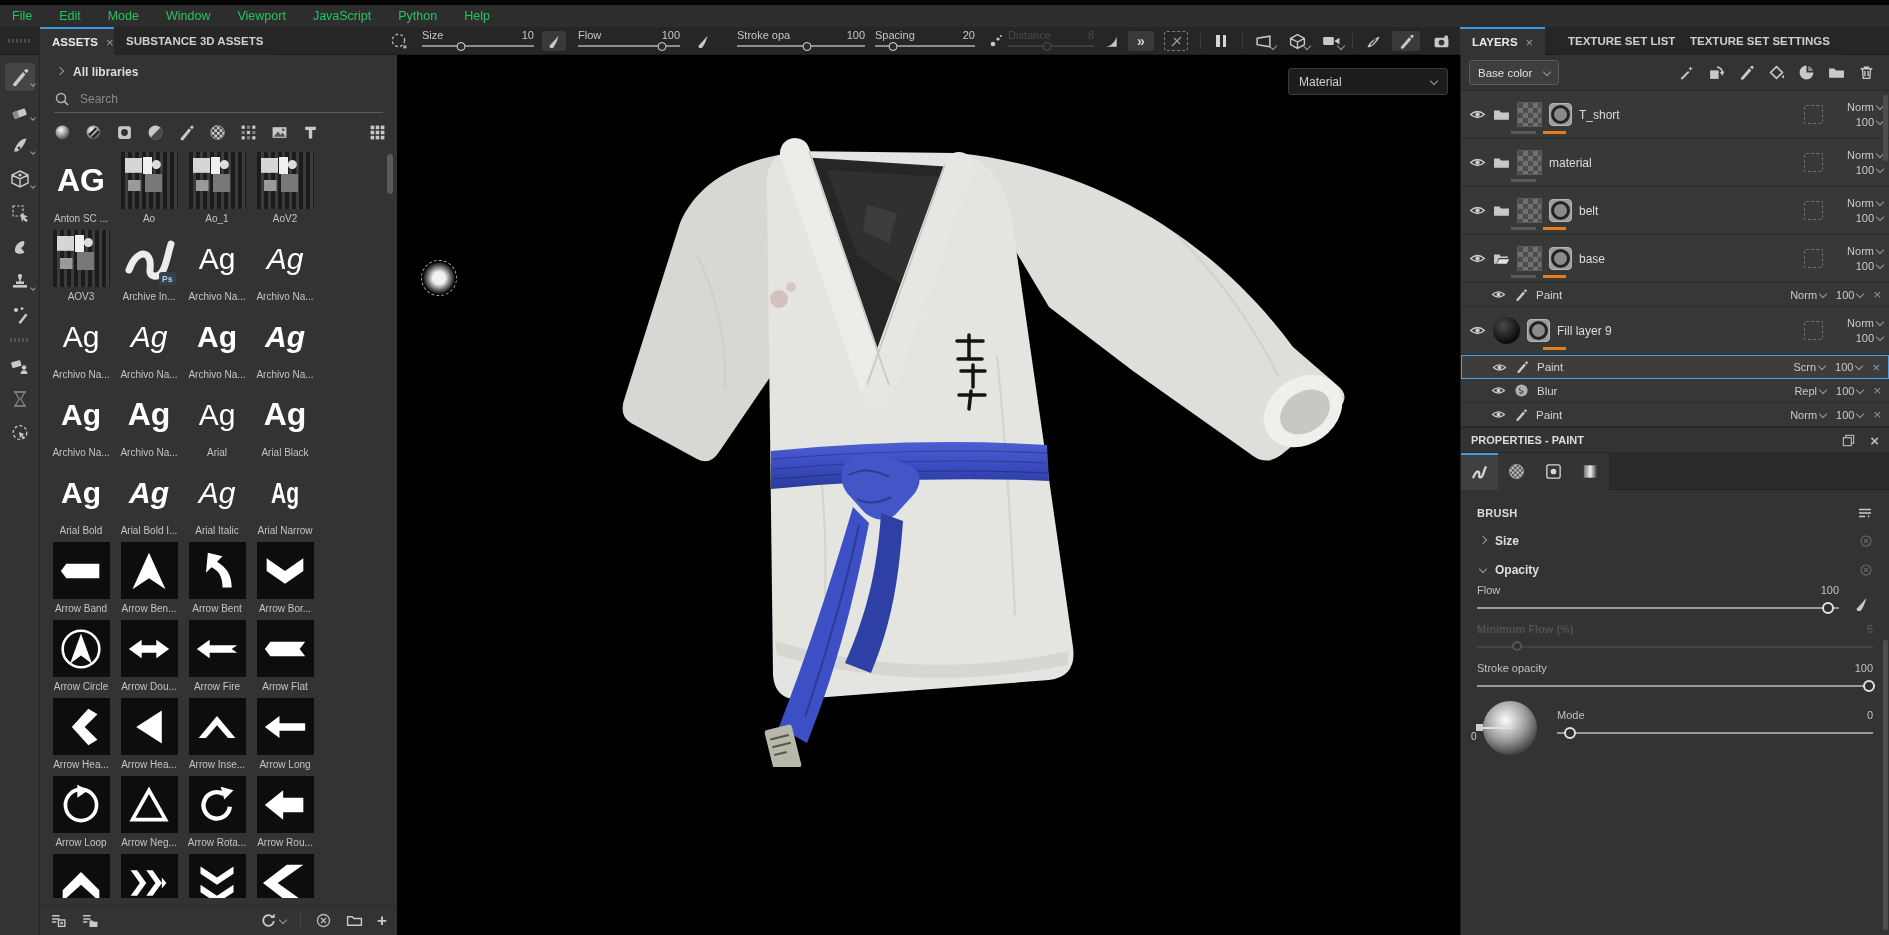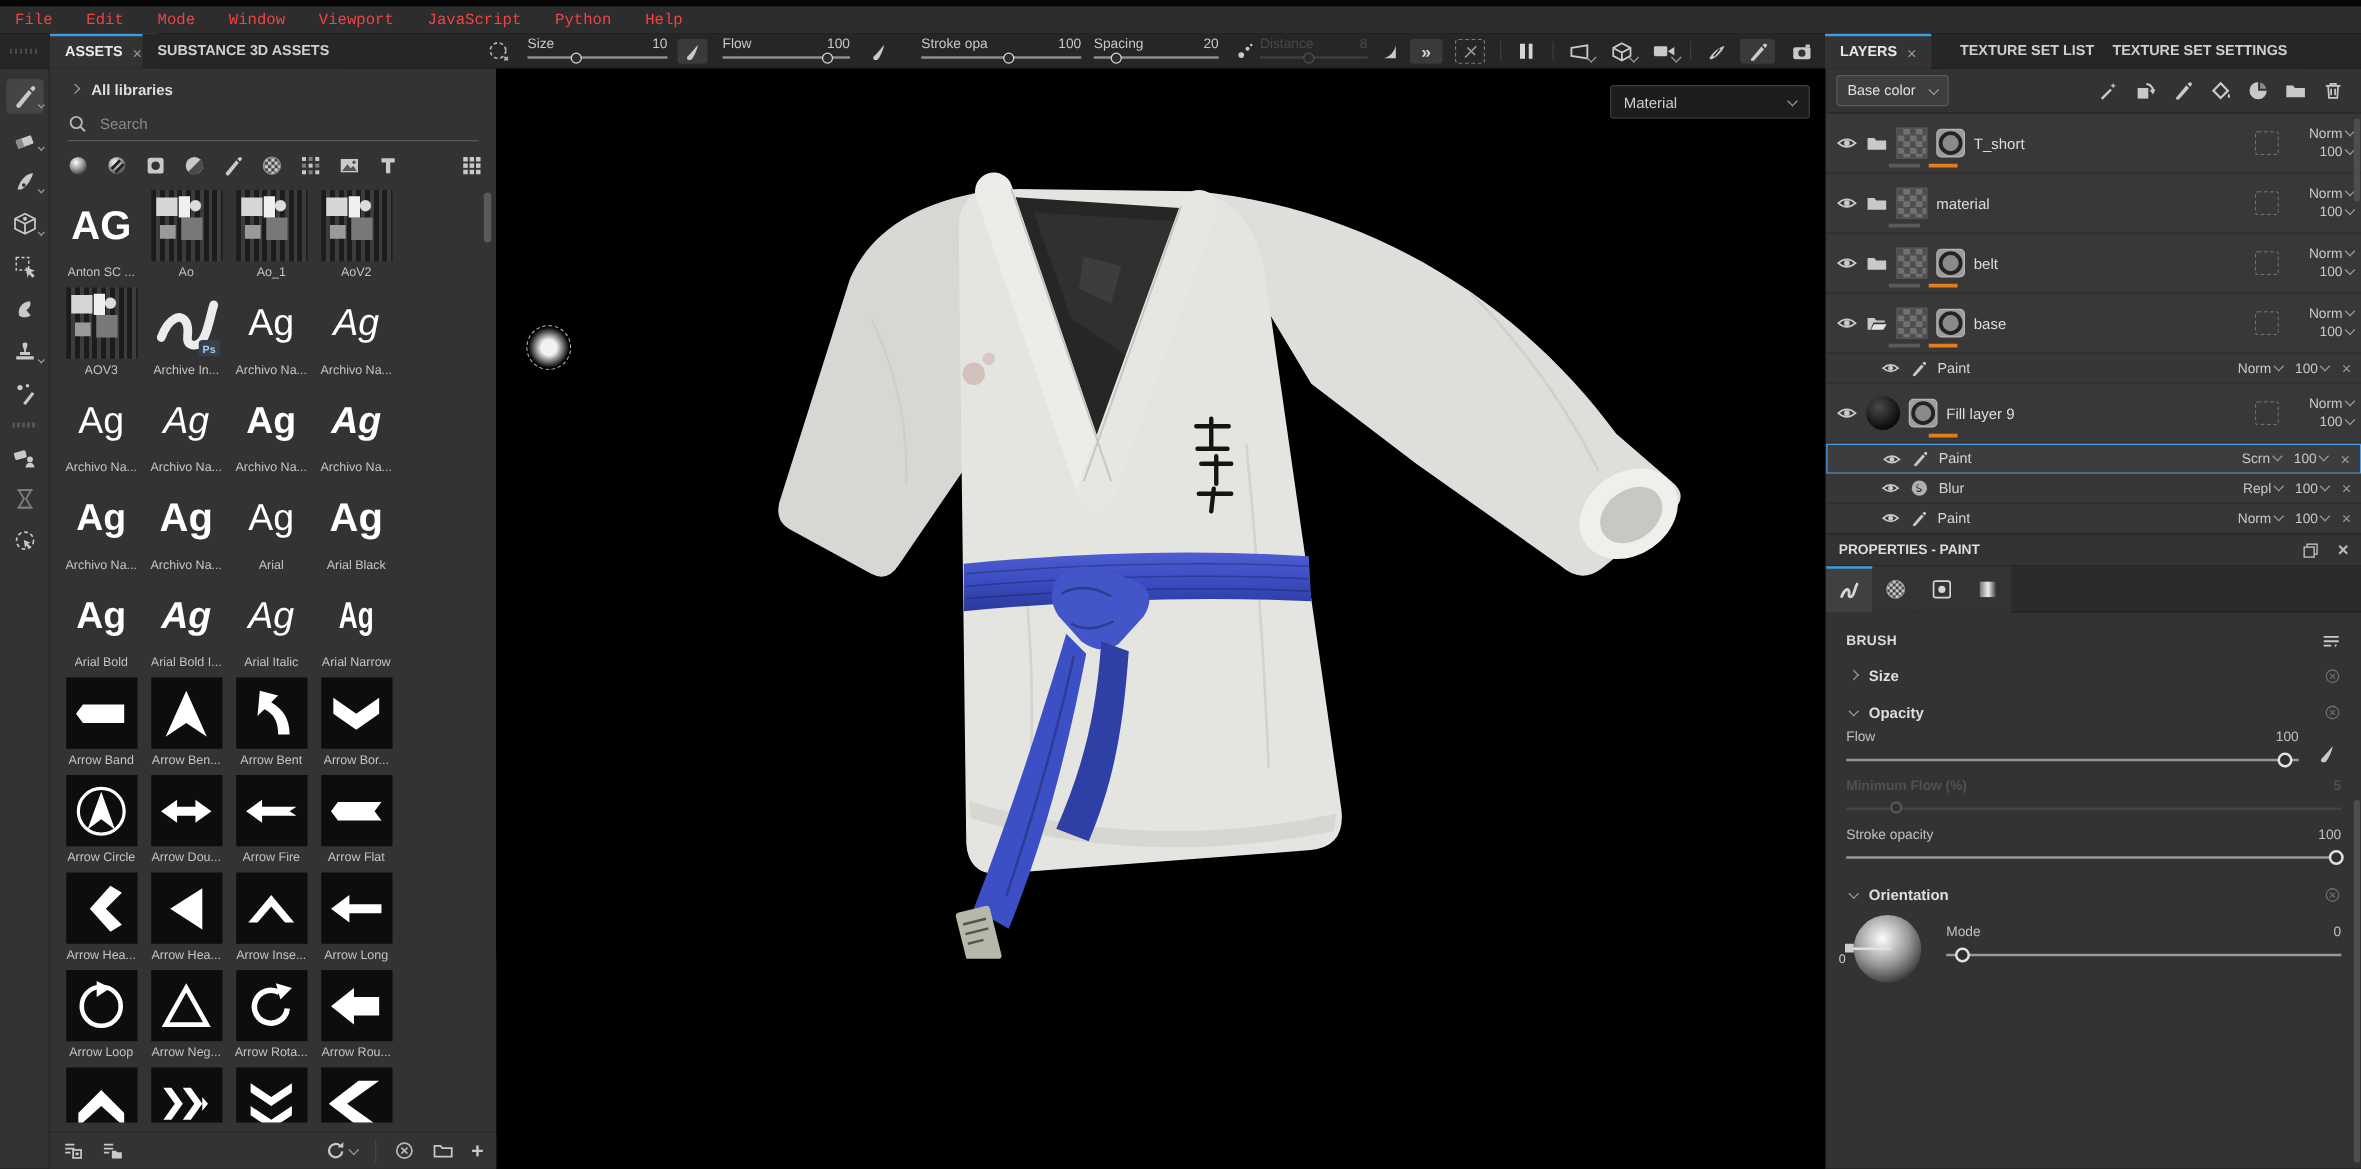--- a/index.html
+++ b/index.html
@@ -3,21 +3,21 @@
 <meta charset="utf-8">
 <style>
   * { margin:0; padding:0; box-sizing:border-box; }
   html,body { width:1889px; height:935px; overflow:hidden; background:#000; font-family:"Liberation Sans","DejaVu Sans",sans-serif; }
   .abs { position:absolute; }
   svg.ic { display:inline-block; vertical-align:middle; }
   .chev { width:6px;height:6px;border-right:1.5px solid #9a9a9a;border-bottom:1.5px solid #9a9a9a;transform:rotate(45deg);display:inline-block;margin-left:3px;margin-bottom:2px; }
   .chevr { transform:rotate(-45deg); }
   
   #menubar { left:0; top:0; width:1889px; height:27px; background:#2d2d2d; border-top:5px solid #050505; display:flex; align-items:center; padding-left:12px; gap:27px; }
-  #menubar span { color:#ef4444; font-size:12.5px; cursor:default;font-family:Liberation Mono, monospace; }
+  #menubar span { color:#22c55e; font-size:12.5px; cursor:default; }
   
   #topstrip { left:0; top:27px; width:1889px; height:28px; background:#262626; border-bottom:1px solid #1c1c1c; }
   .tab { position:absolute; top:0; height:28px; display:flex; align-items:center; gap:8px; padding:0 12px; font-size:11.5px; font-weight:bold; color:#cfcfcf; background:#262626; }
   .tab.active { background:#333333; border-top:2px solid #3f9be0; color:#e8e8e8; }
   .tab .x { color:#9a9a9a; font-weight:normal; font-size:13px; }
   .grip { position:absolute; left:8px; top:12px; width:24px; height:4px; background:repeating-linear-gradient(90deg,#4a4a4a 0 2px,transparent 2px 4px); }
   .tbicon { position:absolute; top:4px; width:22px; height:20px; display:flex; align-items:center; justify-content:center; }
   .tbsep { position:absolute; top:6px; width:1px; height:16px; background:#3c3c3c; }
   .tslider { position:absolute; top:2px; height:24px; }
   .tslider .lr { display:flex; justify-content:space-between; font-size:11px; color:#c7c7c7; }
@@ -86,21 +86,21 @@
   .maskthumb { width:25px; height:25px; background:repeating-conic-gradient(#707070 0 25%, #4e4e4e 0 50%) 0 0/10px 10px; border:1px solid #5c5c5c; }
   .matthumb { width:23px; height:23px; background:#9c9c9c; border-radius:4px; border:1px solid #b5b5b5; display:flex; align-items:center; justify-content:center; }
   .matthumb::before { content:""; width:13px; height:13px; border-radius:50%; background:#8a8a8a; border:3px solid #232323; }
   .spherethumb { width:27px; height:27px; border-radius:50%; background:radial-gradient(circle at 38% 32%, #4a4a4a, #0c0c0c 70%); }
   .bar { position:absolute; bottom:4px; height:3px; }
   .bar.gray { left:50px; width:25px; background:#5a5a5a; }
   .bar.orange { left:82px; width:23px; background:#e07f1c; }
   .rside { margin-left:auto; display:flex; align-items:center; gap:8px; padding-right:6px; }
   .dbox { width:19px; height:19px; border:1px dashed #707070; border-radius:2px; }
   .bcol { display:flex; flex-direction:column; align-items:flex-end; gap:3px; font-size:11px; color:#c9c9c9; width:52px; }
-  .subrow { position:relative; height:24px; background:#373737; border-bottom:1px solid #2d2d2d; display:flex; align-items:center; gap:8px; padding:0 8px 0 44px; font-size:11.5px; color:#d5d5d5; }
+  .subrow { position:relative; height:24px; background:#373737; border-bottom:1px solid #2d2d2d; display:flex; align-items:center; gap:8px; padding:0 8px 0 30px; font-size:11.5px; color:#d5d5d5; }
   .subrow.sel { border:1px solid #4aa0e8; background:#3d3d3d; }
   .subrow .rr { margin-left:auto; display:flex; align-items:center; gap:10px; font-size:11px; color:#c9c9c9; }
   .subrow .x { color:#9a9a9a; font-size:13px; }
   
   #propshdr { height:26px; display:flex; align-items:center; padding:0 10px; font-size:11px; font-weight:bold; color:#dcdcdc; background:#333; border-top:1px solid #272727; border-bottom:1px solid #272727; }
   #propshdr .ri { margin-left:auto; display:flex; gap:14px; align-items:center; color:#bbb; }
   #preview { height:134px; background:#0c0c0c; position:relative; display:flex; align-items:center; }
   #nomat { position:absolute; left:225px; top:62px; font-size:11px; color:#c9c9c9; }
   #ptabs { height:37px; background:#2b2b2b; border-bottom:1px solid #222; display:flex; }
   .ptab { width:37px; height:37px; display:flex; align-items:center; justify-content:center; background:#343434; }
@@ -1613,27 +1613,20 @@
     <div class="pslider" style="margin-top:6px">
       <div class="lr">
           <span>Stroke opacity</span>
           <span>100</span>
         </div>
       <div class="track">
           <span class="knob" style="left:99%"></span>
         </div>
     </div>
 
-    <div class="brow secrow" style="margin-top:4px">
-      <span class="chev"></span>
-      <span>Orientation</span>
-      <span class="rst"><svg class="ic" width="14" height="14">
-            <use href="#i-reset"></use>
-          </svg></span>
-    </div>
 
     <div id="dialrow">
       <div id="sphere">
         <span id="dialzero">0</span>
       </div>
       <div id="anglecol">
         <div class="pslider">
           <div class="lr">
               <span>Mode</span>
               <span>0</span>

